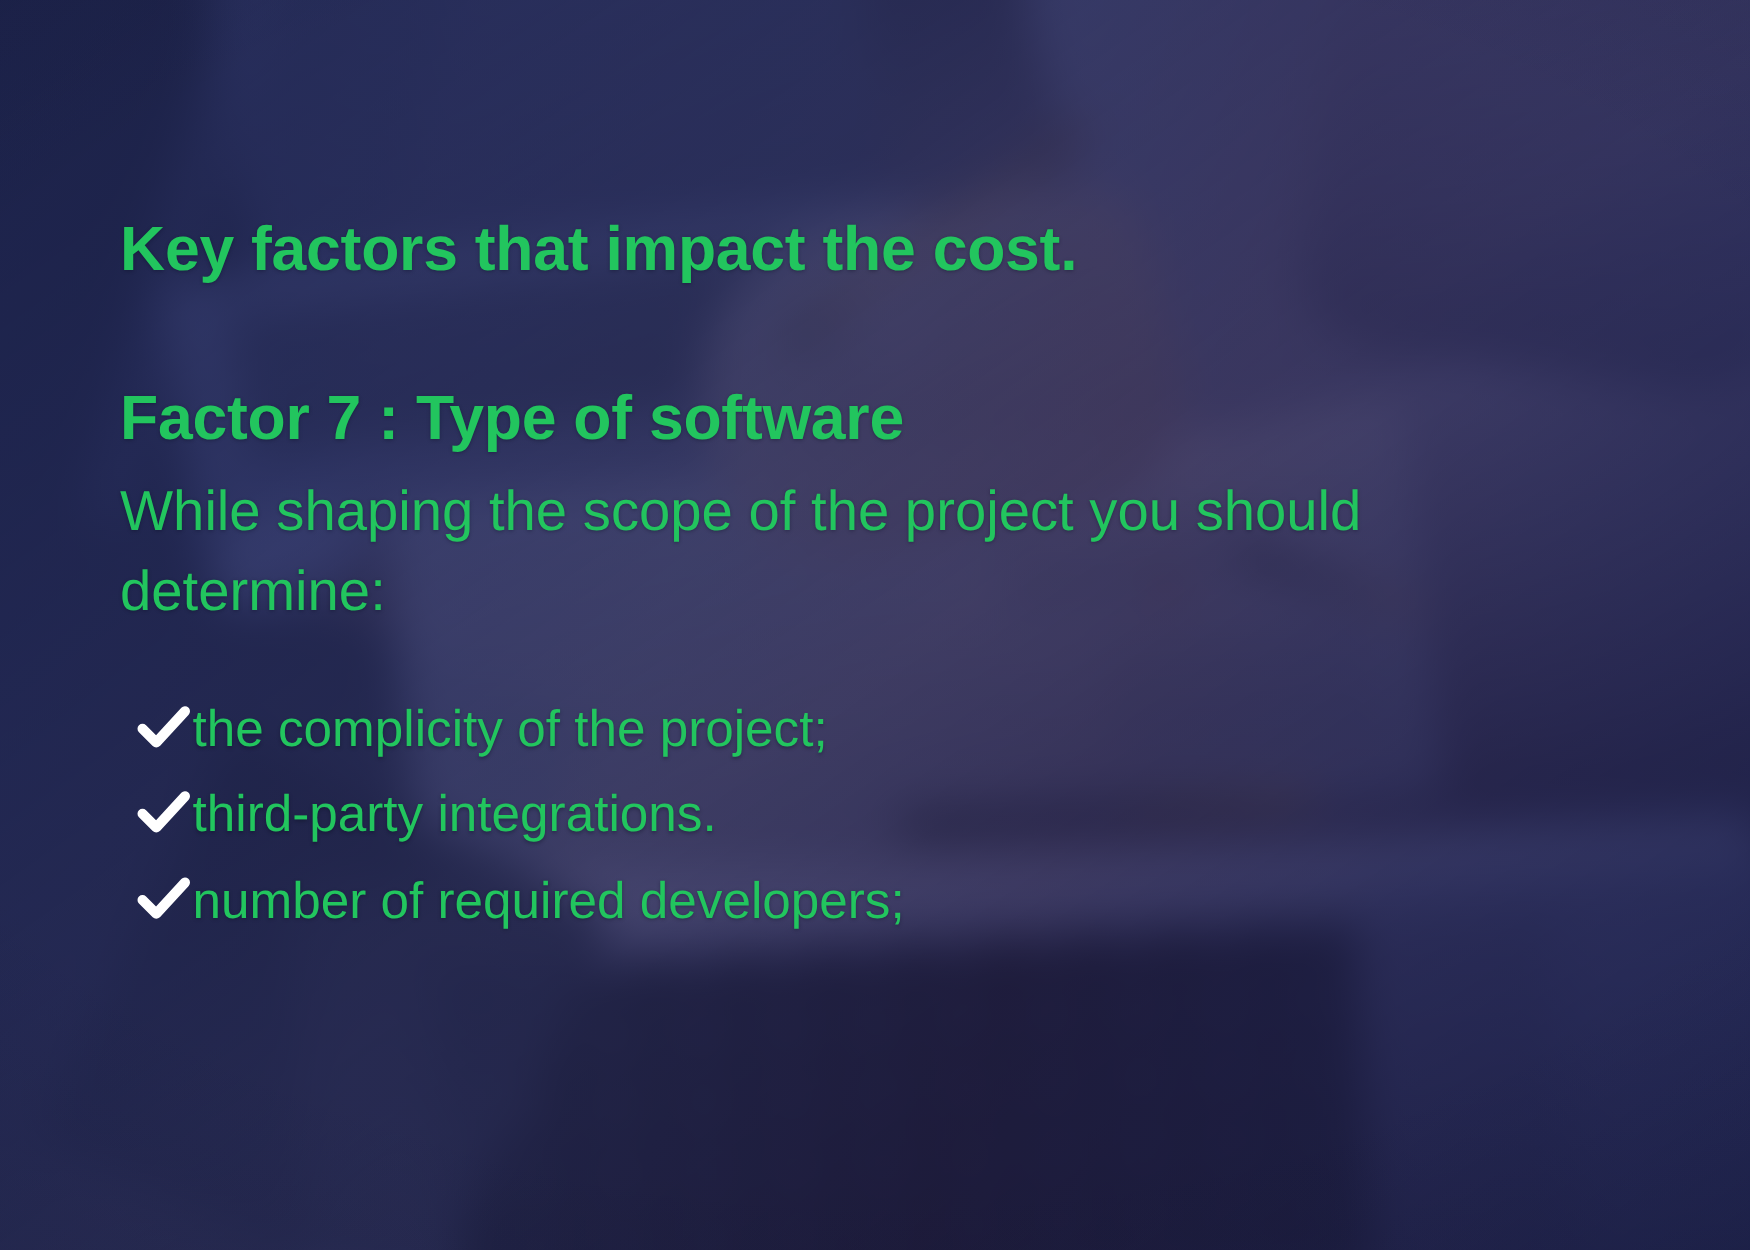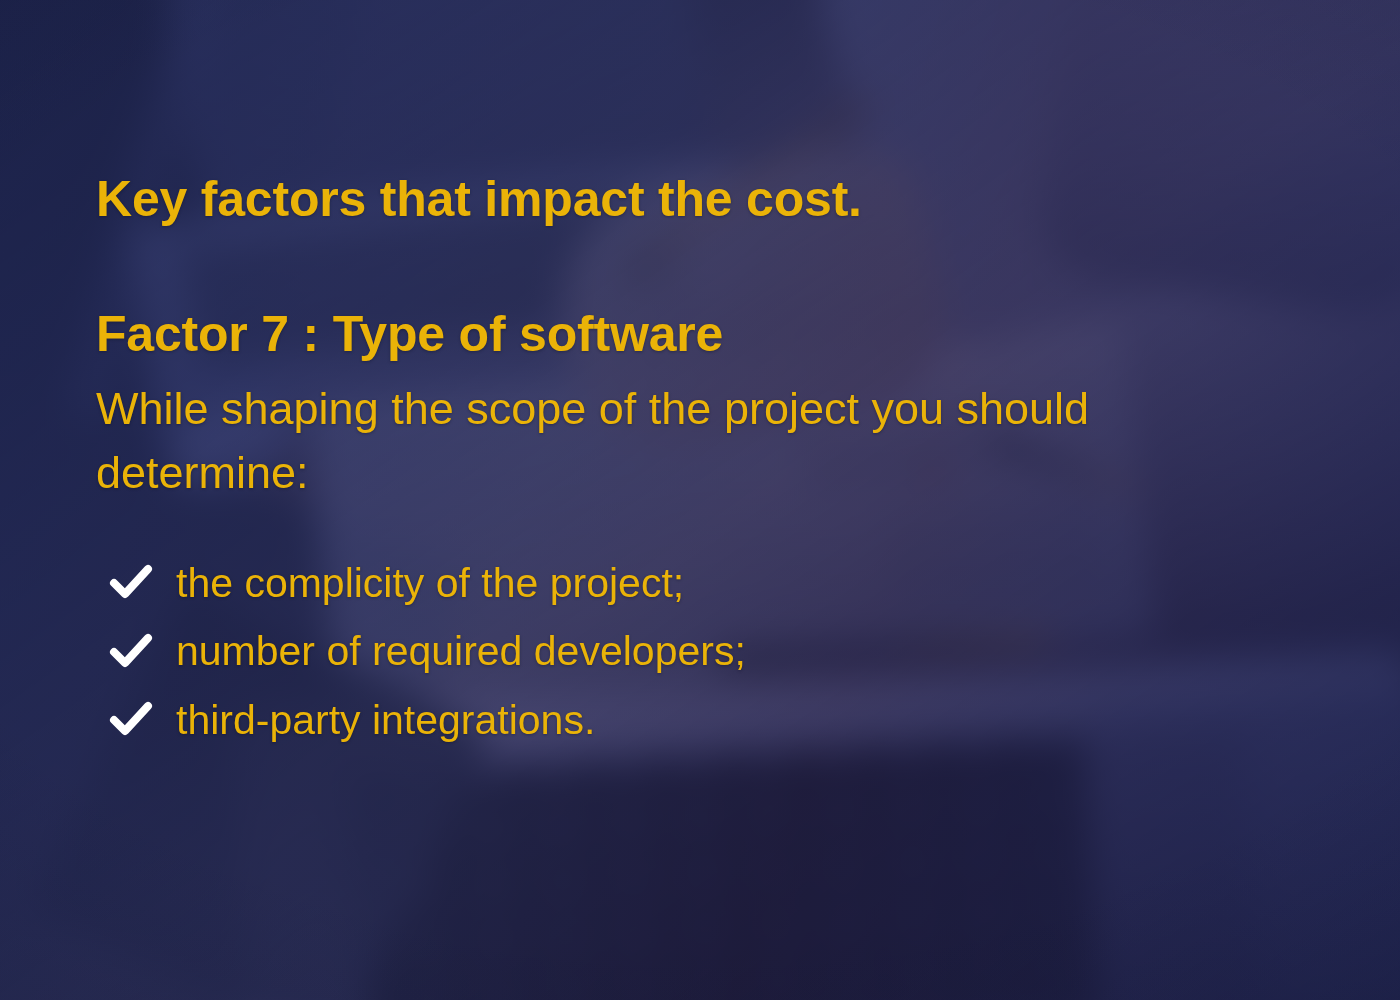--- a/index.html
+++ b/index.html
@@ -340,21 +340,21 @@
     position: absolute;
     inset: 0;
     background: radial-gradient(130% 110% at 50% 45%,
         rgba(0,0,0,0) 45%, rgba(16,18,42,0.45) 100%);
   }
 
   
   .content {
     position: absolute;
     inset: 0;
-    color: #eab308;
+    color: #22c55e;
   }
 
   .heading {
     position: absolute;
     left: 96px;
     top: 98px;
     font-size: 50px;
     font-weight: 700;
     line-height: 1.35;
     letter-spacing: -0.2px;
@@ -378,22 +378,21 @@
   .check-list {
     position: absolute;
     left: 108px;
     top: 552px;
     list-style: none;
     margin: 0;
     padding: 0;
   }
   .check-item {
     display: flex;
-    align-items: flex-end;
-    gap: 22px;
+    align-items: center;
     margin-bottom: 6px;
     font-size: 41px;
     line-height: 1.52;
     text-shadow: 0 1px 3px rgba(10,12,30,0.35);
   }
   .check-icon {
     flex: 0 0 auto;
     width: 46px;
     height: 62px;
     display: flex;
@@ -464,26 +463,26 @@
           </svg>
         </span>
         <span class="check-label">the complicity of the project;</span>
       </li>
       <li class="check-item">
         <span class="check-icon">
           <svg width="44" height="44" viewBox="0 0 44 44" aria-hidden="true">
             <path d="M5 22 L16 33 L39 8" fill="none" stroke="#ffffff" stroke-width="8" stroke-linecap="round" stroke-linejoin="round"></path>
           </svg>
         </span>
-        <span class="check-label">number of required developers;</span>
+        <span class="check-label">third-party integrations.</span>
       </li>
       <li class="check-item">
         <span class="check-icon">
           <svg width="44" height="44" viewBox="0 0 44 44" aria-hidden="true">
             <path d="M5 22 L16 33 L39 8" fill="none" stroke="#ffffff" stroke-width="8" stroke-linecap="round" stroke-linejoin="round"></path>
           </svg>
         </span>
-        <span class="check-label">third-party integrations.</span>
+        <span class="check-label">number of required developers;</span>
       </li>
     </ul>
 
   </div>
 </div>
 
 </body></html>

